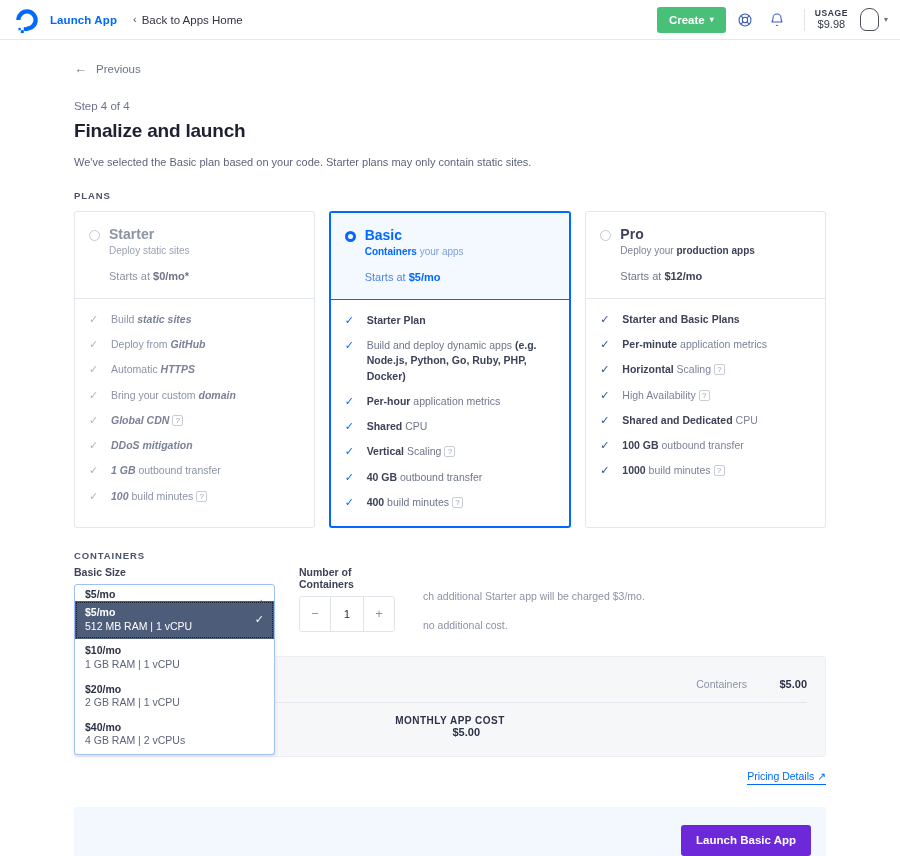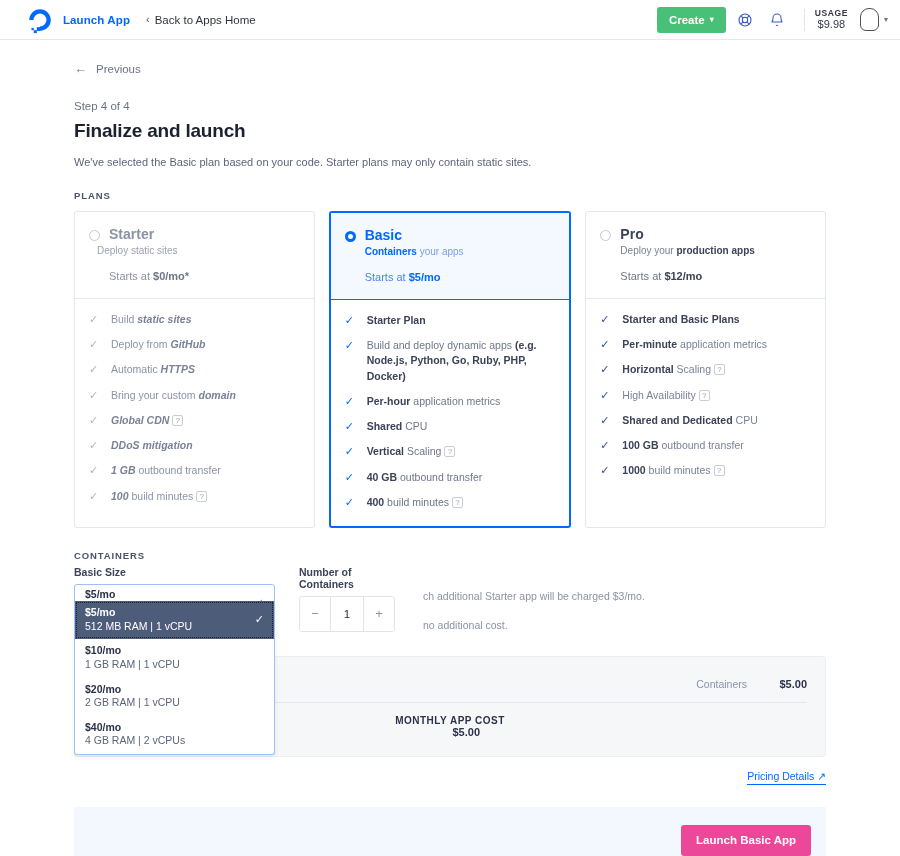--- a/index.html
+++ b/index.html
@@ -10,21 +10,21 @@
     color: #31353e;
     overflow: hidden;
   }
 
   
   .topnav {
     height: 40px;
     display: flex;
     align-items: center;
     border-bottom: 1px solid #e5e8ed;
-    padding: 0 12px 0 25px;
+    padding: 0 12px 0 12px;
     position: relative;
     background: #fff;
   }
   .logo { width: 30px; height: 30px; flex: none; margin-right: 8px; }
   .nav-launch {
     font-size: 11.5px; font-weight: 700; color: #0069ff;
     margin-right: 16px; white-space: nowrap; letter-spacing: .1px;
   }
   .nav-back {
     font-size: 11.5px; color: #31353e; display: flex; align-items: center;
@@ -227,21 +227,21 @@
     padding-bottom: 2px;
   }
 
   
   .footer-bar {
     margin: 22px 74px 0 74px; background: #f3f8ff;
     height: 67px; display: flex; align-items: center;
     justify-content: flex-end; padding-right: 15px;
   }
   .launch-btn {
-    background: #ec4899; color: #fff; font-size: 11.5px; font-weight: 700;
+    background: #6d28d9; color: #fff; font-size: 11.5px; font-weight: 700;
     border: none; border-radius: 3px; height: 31px; padding: 0 15px;
     font-family: inherit;
   }
 </style>
 </head>
 <body>
 
 <div class="topnav">
   <span class="logo">
     <svg viewBox="0 0 32 32" width="30" height="30" aria-hidden="true">
@@ -303,21 +303,21 @@
   <div class="section-label">PLANS</div>
 
   <div class="plans">
 
     <div class="plan dim">
       <div class="plan-head">
         <div class="plan-head-row">
           <span class="radio"></span>
           <span class="plan-name">Starter</span>
         </div>
-        <div class="plan-sub" style="margin-left:8px">
+        <div class="plan-sub" style="margin-left:20px">
           <span>Deploy static sites</span>
         </div>
         <div class="plan-price">
           <span>Starts at </span><b>$0/mo*</b>
         </div>
       </div>
       <div class="plan-feats">
         <div class="feat">
             <span class="feat-check">✓</span>
             <span class="feat-text"><span>Build </span><b>static sites</b></span>

